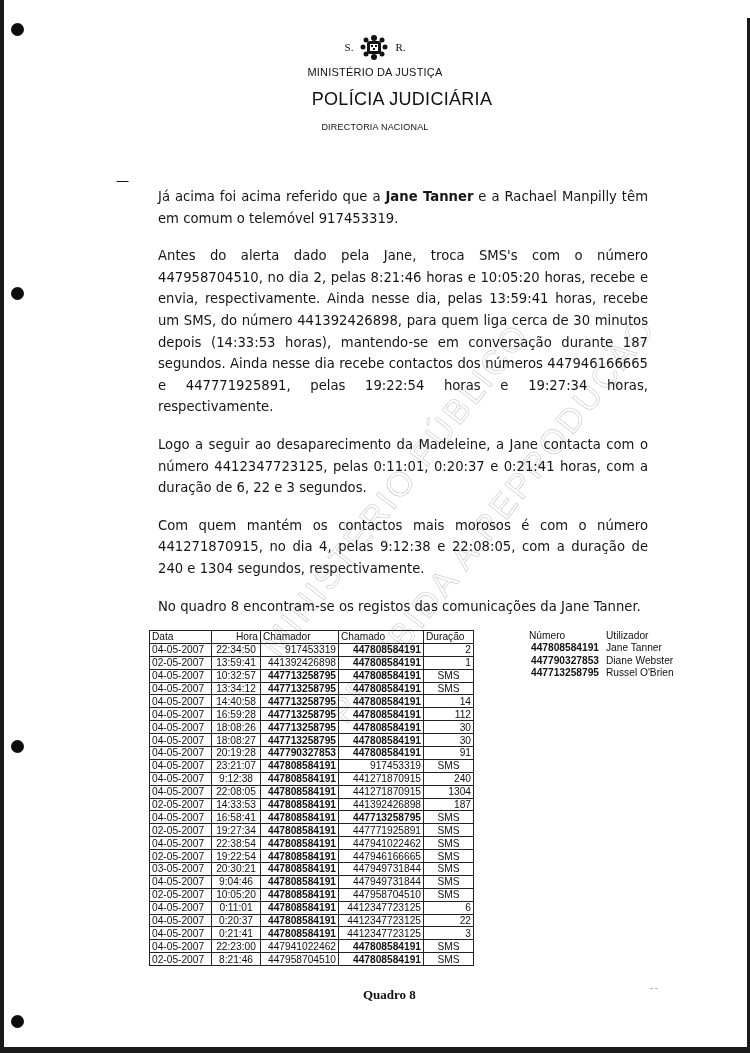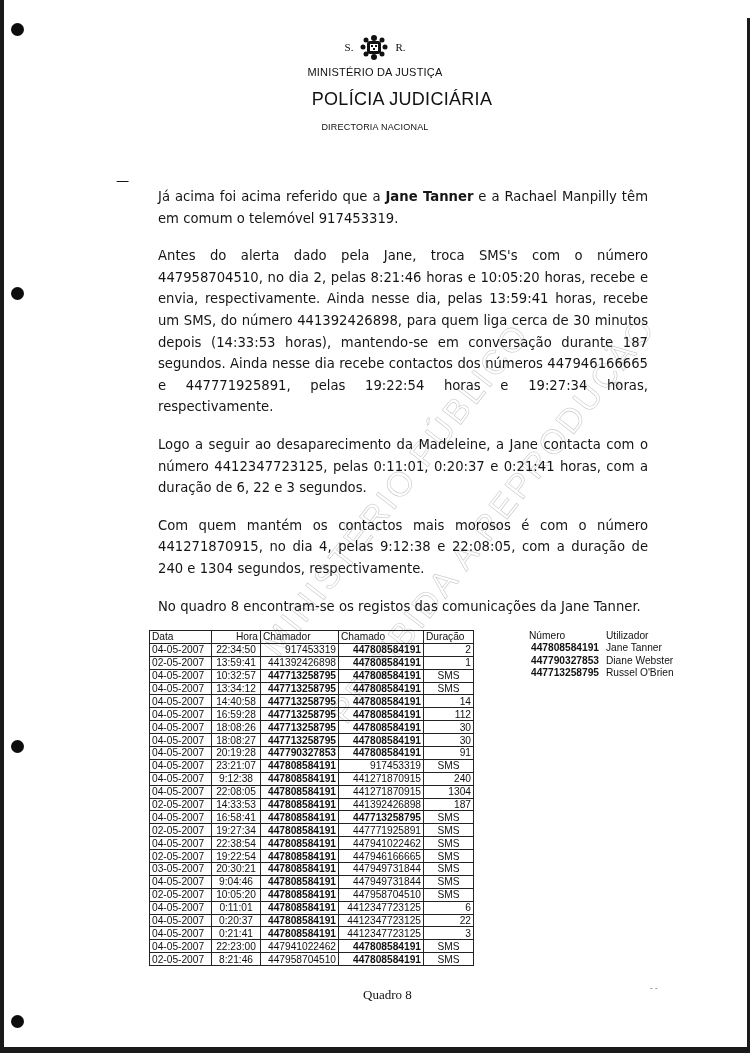--- a/index.html
+++ b/index.html
@@ -56,21 +56,21 @@
   .legend {
     position: absolute; left: 529px; top: 630px;
     font-family: "Liberation Sans", sans-serif; font-size: 10.2px; line-height: 12.4px; color: #111;
   }
   .legend .row { display: flex; }
   .legend .num { width: 77px; }
   .legend .row.entry .num { font-weight: bold; padding-left: 2px; width: 75px; }
 
   .caption {
     position: absolute; left: 363px; top: 987px;
-    font-family: "Liberation Serif", serif; font-weight: normal; font-size: 13px;
+    font-family: "Liberation Serif", serif; font-weight: bold; font-size: 13px;
   }
   .page-mark { position: absolute; left: 650px; top: 983px; font-size: 8px; color: #555; }
 </style>
 </head>
 <body>
 
 <div class="left-edge"></div>
 <div class="right-edge"></div>
 <div class="bottom-edge"></div>
 <div class="punch" style="left:11px; top:23px;"></div>

